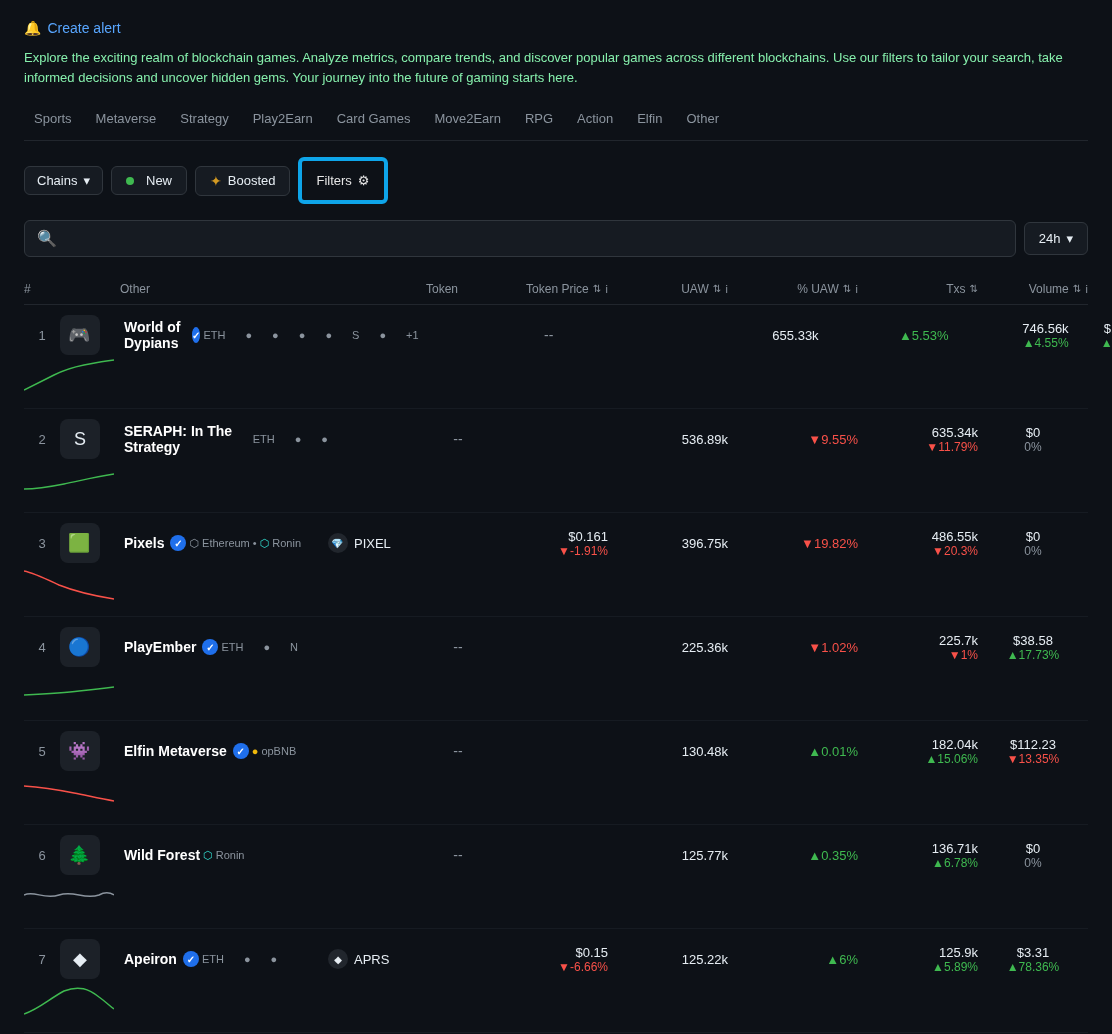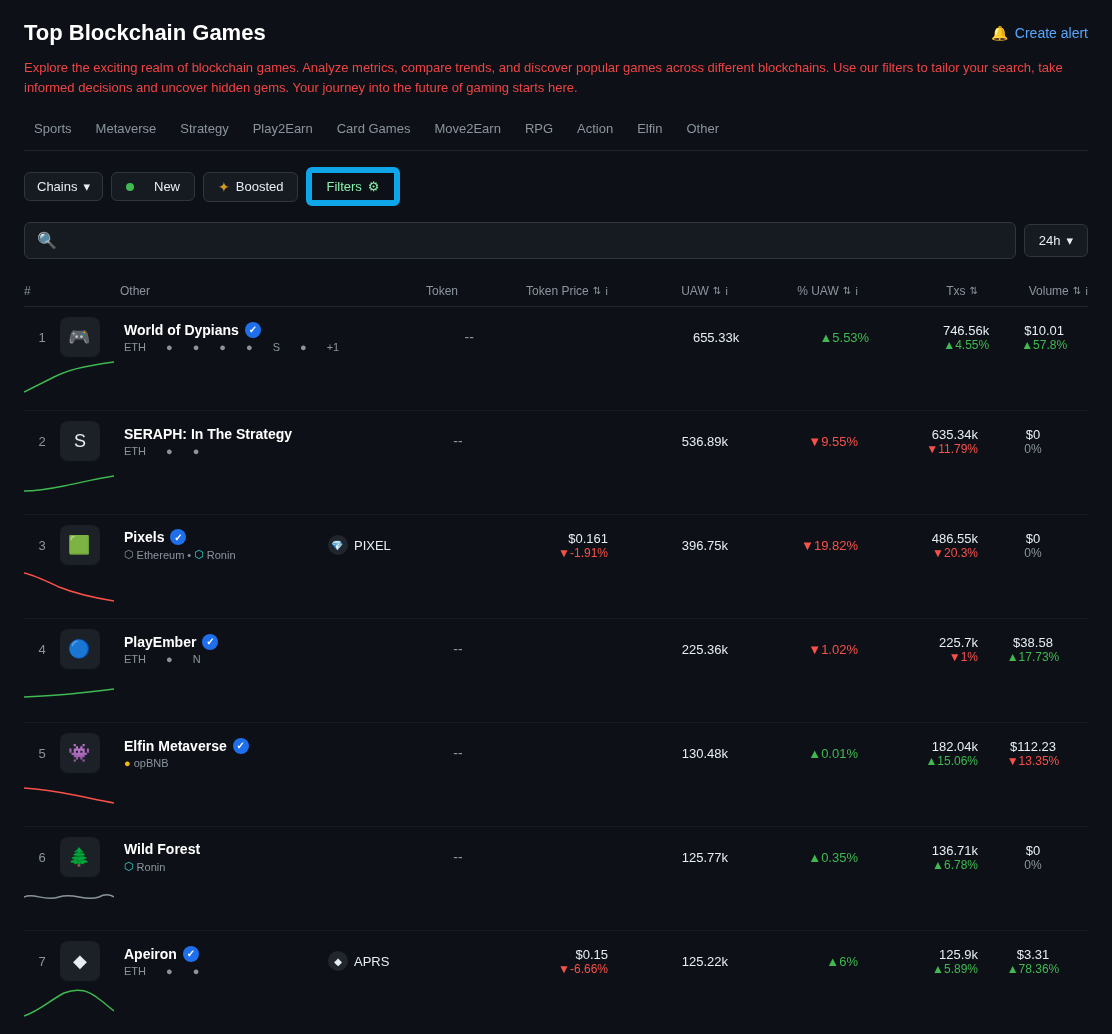--- a/index.html
+++ b/index.html
@@ -26,21 +26,21 @@
       display: flex;
       align-items: center;
       gap: 6px;
       background: transparent;
       border: none;
       color: #58a6ff;
       font-size: 14px;
       cursor: pointer;
     }
     .description {
-      color: #ef4444;
+      color: #86efac;
       font-size: 13px;
       line-height: 1.5;
       margin-bottom: 20px;
     }
     .category-tabs {
       display: flex;
       gap: 4px;
       margin-bottom: 16px;
       border-bottom: 1px solid #21262d;
       padding-bottom: 10px;
@@ -68,21 +68,21 @@
       border: 1px solid #30363d;
       color: #e6edf3;
       padding: 6px 12px;
       border-radius: 6px;
       cursor: pointer;
       font-size: 13px;
     }
     .new-btn {
       display: flex;
       align-items: center;
-      gap: 20px;
+      gap: 12px;
       background: #161b22;
       border: 1px solid #30363d;
       color: #e6edf3;
       padding: 6px 14px;
       border-radius: 6px;
       cursor: pointer;
       font-size: 13px;
     }
     .new-dot {
       width: 8px; height: 8px;
@@ -100,23 +100,23 @@
       border-radius: 6px;
       cursor: pointer;
       font-size: 13px;
     }
     .boosted-star { color: #d29922; font-size: 14px; }
     .filters-btn {
       display: flex;
       align-items: center;
       gap: 6px;
       background: transparent;
-      border: 6px solid #0ea5e9;
-      color: #86efac;
-      padding: 6px 14px;
+      border: 4px solid #0ea5e9;
+      color: #e5e5e5;
+      padding: 12px 14px;
       border-radius: 6px;
       cursor: pointer;
       font-size: 13px;
     }
     .search-row {
       display: flex;
       gap: 8px;
       margin-bottom: 16px;
       align-items: center;
     }
@@ -175,21 +175,21 @@
     }
     .row-num { color: #8b949e; font-size: 13px; text-align: center; }
     .game-icon {
       width: 40px; height: 40px;
       border-radius: 8px;
       background: #21262d;
       display: flex; align-items: center; justify-content: center;
       font-size: 18px;
       overflow: hidden;
     }
-    .game-info { display: flex; flex-direction: column; gap: 3px; padding-left: 4px; }
+    .game-info { display: flex; flex-direction: row; gap: 3px; padding-left: 4px; }
     .game-name { font-weight: 600; font-size: 14px; color: #fff; display: flex; align-items: center; gap: 6px; }
     .verified-badge {
       background: #1f6feb;
       border-radius: 50%;
       width: 16px; height: 16px;
       display: inline-flex; align-items: center; justify-content: center;
       font-size: 10px; color: #fff;
     }
     .chain-icons { display: flex; gap: 20px; align-items: center; color: #8b949e; font-size: 11px; }
     .chain-tag {
@@ -213,21 +213,20 @@
     .vol-change { font-size: 12px; }
     .sparkline { width: 90px; height: 40px; }
     .dash { color: #8b949e; text-align: center; }
     .info-icon { color: #8b949e; font-size: 11px; cursor: pointer; }
     .sort-icon { color: #8b949e; font-size: 10px; }
   </style>
 </head>
 <body>
 
 <div class="header-row">
-  <h1 class="page-title">Top Blockchain Games</h1>
   <button class="create-alert-btn">
     <span>🔔</span>
     <span>Create alert</span>
   </button>
 </div>
 
 <p class="description">Explore the exciting realm of blockchain games. Analyze metrics, compare trends, and discover popular games across different blockchains. Use our filters to tailor your search, take informed decisions and uncover hidden gems. Your journey into the future of gaming starts here.</p>
 
 <div class="category-tabs">
 

